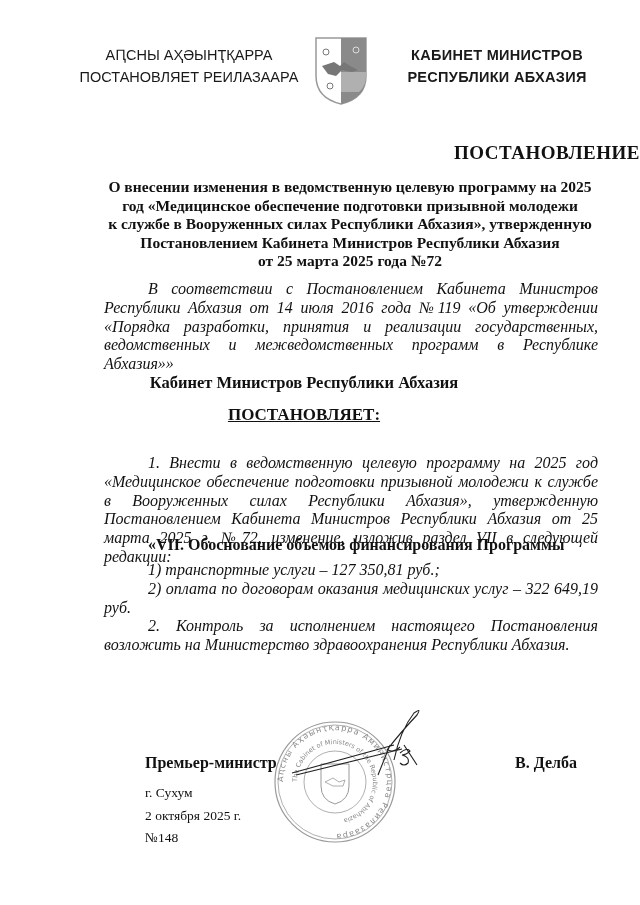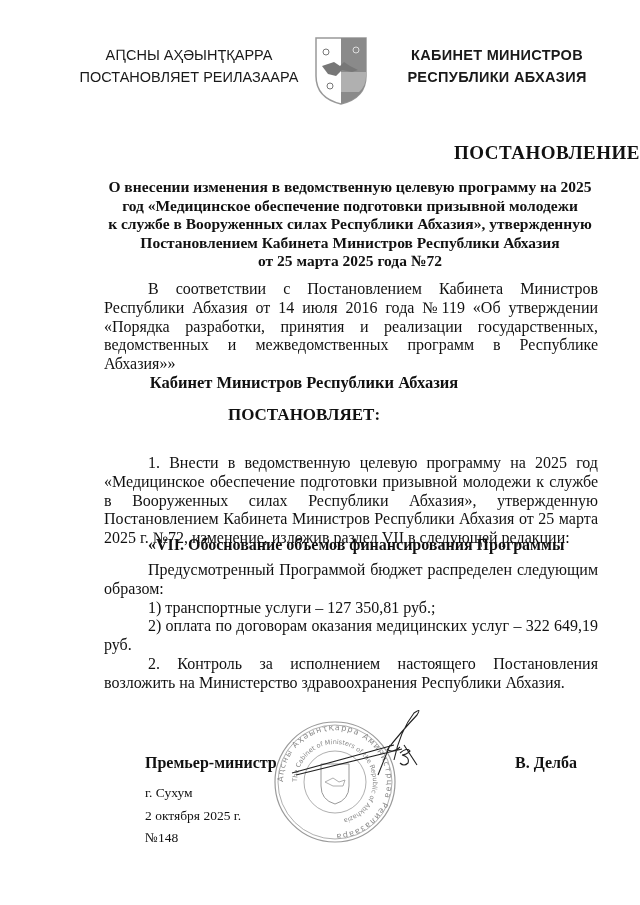--- a/index.html
+++ b/index.html
@@ -2,26 +2,26 @@
 <html><head>
 <meta charset="utf-8">
 <style>
   html, body { margin:0; padding:0; background:#fff; }
   body { width:640px; height:905px; position:relative; overflow:hidden; color:#111; font-family:"Liberation Serif", serif; }
   .hdr-left { position:absolute; left:78px; top:44px; width:222px; text-align:center; font-family:"Liberation Sans", sans-serif; font-size:14.5px; line-height:22px; color:#1a1a1a; }
   .hdr-right { position:absolute; left:397px; top:44px; width:200px; text-align:center; font-family:"Liberation Sans", sans-serif; font-weight:bold; font-size:14.5px; line-height:22px; letter-spacing:0.3px; color:#1a1a1a; }
   .emblem { position:absolute; left:314px; top:36px; width:54px; height:70px; }
   .title { position:absolute; left:0; width:640px; top:142px; text-align:right; font-weight:bold; font-size:19px; letter-spacing:0.5px; }
   .subtitle { position:absolute; left:100px; width:500px; top:178px; text-align:center; font-weight:bold; font-size:15.5px; line-height:18.5px; }
-  .body { position:absolute; left:104px; width:494px; font-size:16px; line-height:18.8px; text-align:justify; }
+  .body { position:absolute; left:104px; width:494px; font-size:16px; line-height:18.8px; text-align:justify;font-style:italic; }
   .indent { text-indent:44px; }
   .center-bold { position:absolute; left:0; width:608px; text-align:center; font-weight:bold; font-size:16.5px; }
   .p1 { top:280px; }
   .cab { top:373px; }
-  .post { top:405px; font-size:17px; }
+  .post { top:405px; font-size:17px;text-decoration:underline; }
   .p2 { top:444px;margin-top:10px; }
   .sec { position:absolute; left:148px; top:536px; font-weight:bold; font-size:16px; }
   .p3 { top:561px; }
   .p3 div { margin:0; }
   .sign-title { position:absolute; left:145px; top:754px; font-weight:bold; font-size:16px; }
   .sign-name { position:absolute; left:515px; top:754px; font-weight:bold; font-size:16px; }
   .meta { position:absolute; left:145px; font-size:13.5px; }
   .m1 { top:785px; } .m2 { top:808px; } .m3 { top:830px;text-align:right; }
   .seal { position:absolute; left:273px; top:720px; width:124px; height:124px; }
   .signature { position:absolute; left:282px; top:705px; width:140px; height:90px; }
@@ -62,21 +62,20 @@
 <div class="body indent p1">В соответствии с Постановлением Кабинета Министров Республики Абхазия от 14 июля 2016 года №119 «Об утверждении «Порядка разработки, принятия и реализации государственных, ведомственных и межведомственных программ в Республике Абхазия»»</div>
 
 <div class="center-bold cab">Кабинет Министров Республики Абхазия</div>
 <div class="center-bold post">ПОСТАНОВЛЯЕТ:</div>
 
 <div class="body indent p2">1. Внести в ведомственную целевую программу на 2025 год «Медицинское обеспечение подготовки призывной молодежи к службе в Вооруженных силах Республики Абхазия», утвержденную Постановлением Кабинета Министров Республики Абхазия от 25 марта 2025 г. №72, изменение, изложив раздел VII в следующей редакции:</div>
 
 <div class="sec">«VII. Обоснование объемов финансирования Программы</div>
 
 <div class="body p3">
-  <div class="indent">Предусмотренный Программой бюджет распределен следующим образом:</div>
   <div class="indent">1) транспортные услуги – 127 350,81 руб.;</div>
   <div class="indent">2) оплата по договорам оказания медицинских услуг – 322 649,19 руб.</div>
   <div class="indent">2. Контроль за исполнением настоящего Постановления возложить на Министерство здравоохранения Республики Абхазия.</div>
 </div>
 
 <div class="sign-title">Премьер-министр</div>
 <div class="sign-name">В. Делба</div>
 
 <div class="meta m1">г. Сухум</div>
 <div class="meta m2">2 октября 2025 г.</div>

